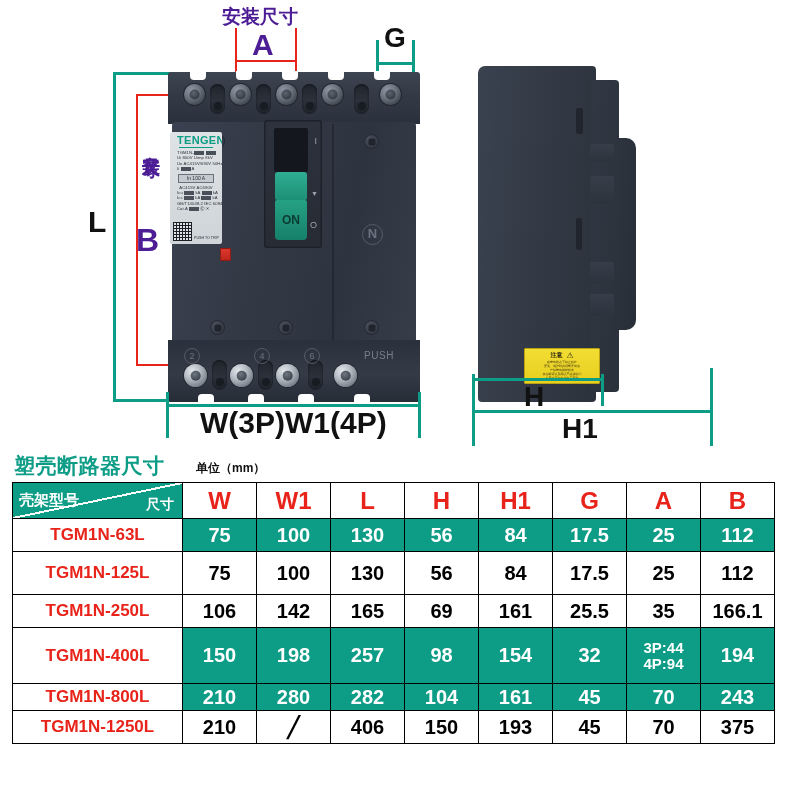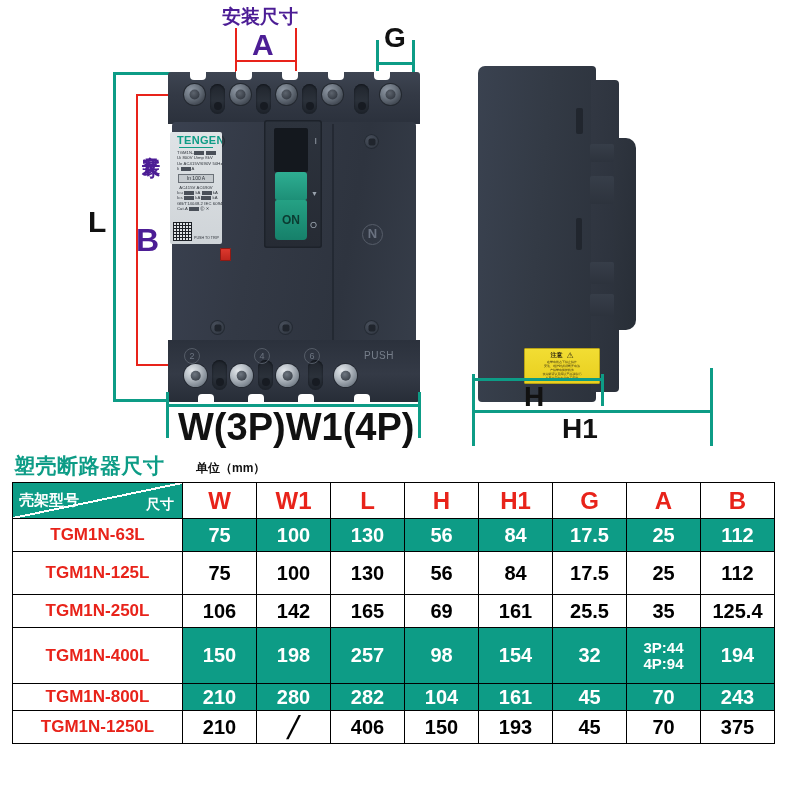--- a/index.html
+++ b/index.html
@@ -370,21 +370,21 @@
 
       <div class="pole-num" style="left:16px;top:276px;">2</div>
       <div class="pole-num" style="left:86px;top:276px;">4</div>
       <div class="pole-num" style="left:136px;top:276px;">6</div>
       <div class="line-load-txt" style="left:196px;top:278px;">PUSH</div>
     </div>
 
     <div class="dim-teal" style="left:166px;top:392px;width:3px;height:46px;"></div>
     <div class="dim-teal" style="left:418px;top:392px;width:3px;height:46px;"></div>
     <div class="dim-teal" style="left:166px;top:404px;width:255px;height:3px;"></div>
-    <div class="dim-lbl-black" style="left:178px;top:406px;font-size:38px;">W(3P)W1(4P)</div>
+    <div class="dim-lbl-black" style="left:200px;top:406px;font-size:30px;">W(3P)W1(4P)</div>
 
     <div class="side-view">
       <div class="side-main"></div>
       <div class="side-front"></div>
       <div class="side-bump"></div>
       <div class="side-vent" style="left:98px;top:42px;width:7px;height:26px;"></div>
       <div class="side-vent" style="left:98px;top:152px;width:6px;height:32px;"></div>
       <div class="side-step" style="left:112px;top:78px;width:24px;height:18px;"></div>
       <div class="side-step" style="left:112px;top:110px;width:24px;height:28px;"></div>
       <div class="side-step" style="left:112px;top:196px;width:24px;height:22px;"></div>
@@ -472,21 +472,21 @@
           </tr>
           <tr class="white" style="height: 33px;">
             <td class="model">TGM1N-250L</td>
             <td class="val">106</td>
             <td class="val">142</td>
             <td class="val">165</td>
             <td class="val">69</td>
             <td class="val">161</td>
             <td class="val">25.5</td>
             <td class="val">35</td>
-            <td class="val">125.4</td>
+            <td class="val">166.1</td>
           </tr>
           <tr class="teal" style="height: 56px;">
             <td class="model">TGM1N-400L</td>
             <td class="val">150</td>
             <td class="val">198</td>
             <td class="val">257</td>
             <td class="val">98</td>
             <td class="val">154</td>
             <td class="val">32</td>
             <td class="val dual">3P:44<br>4P:94</td>

